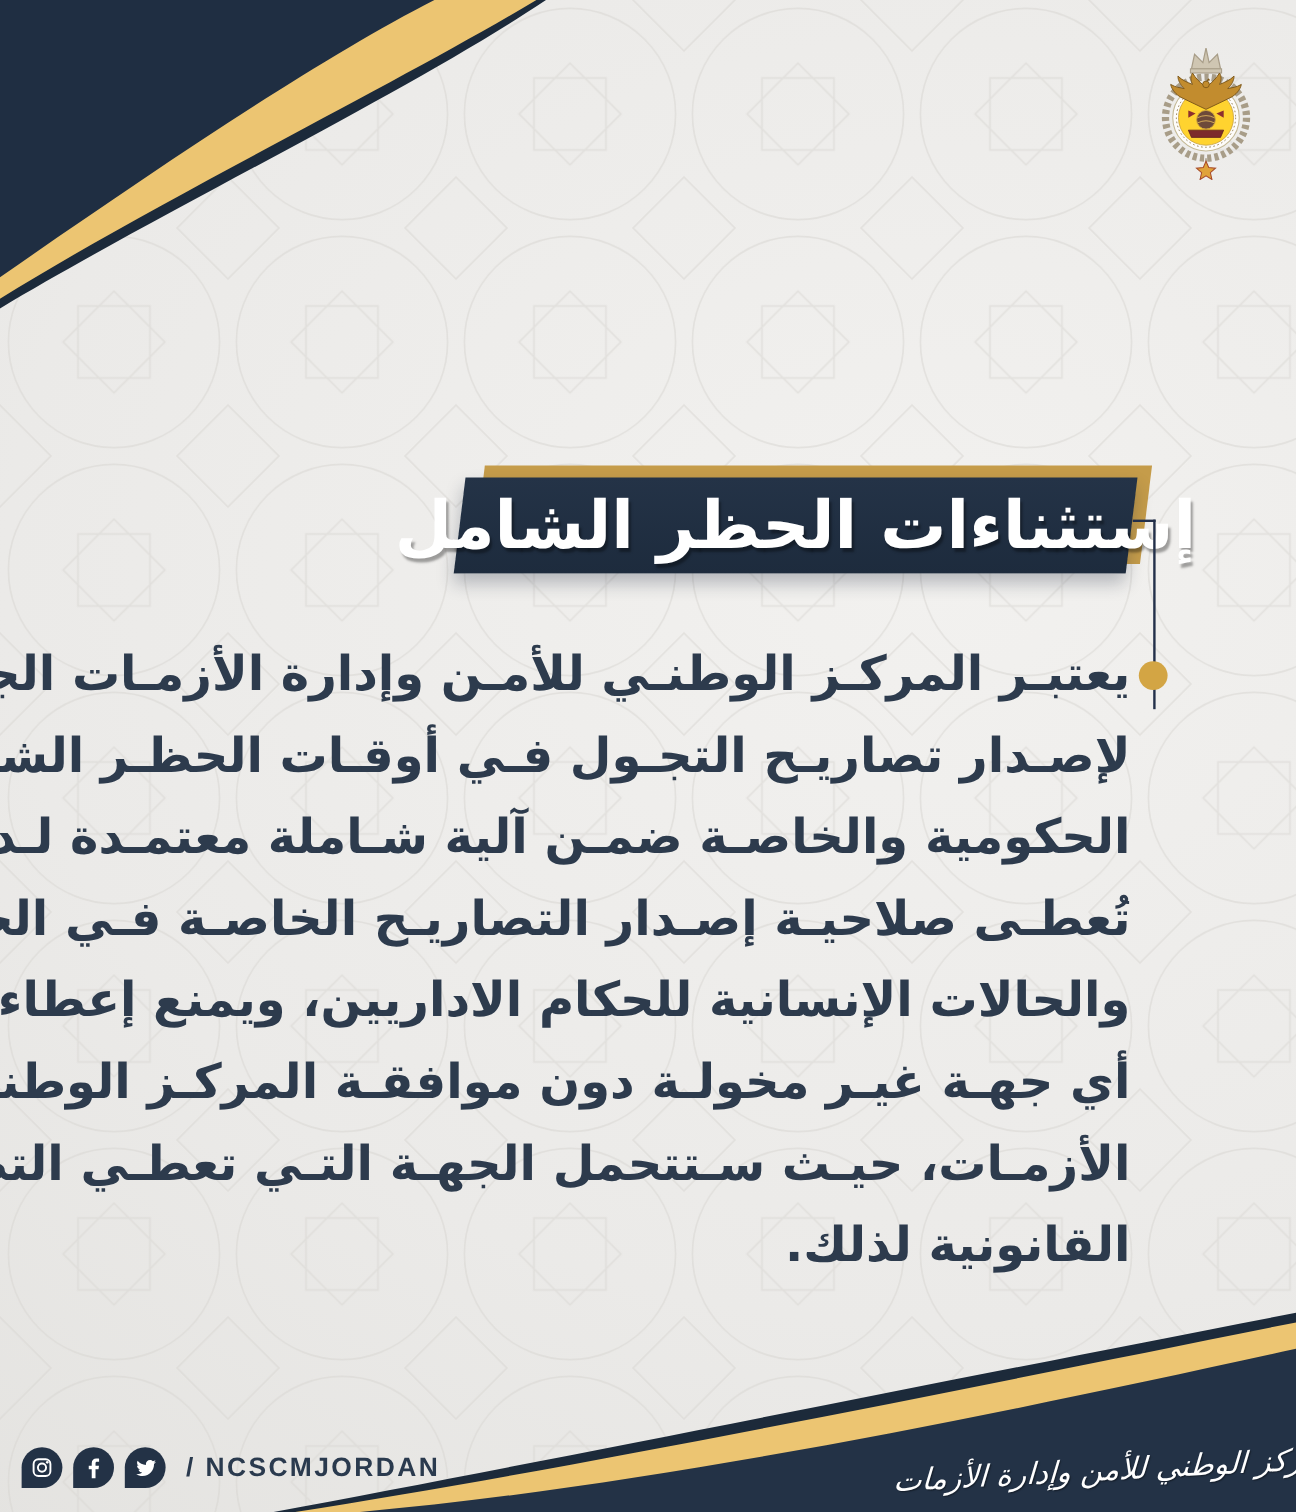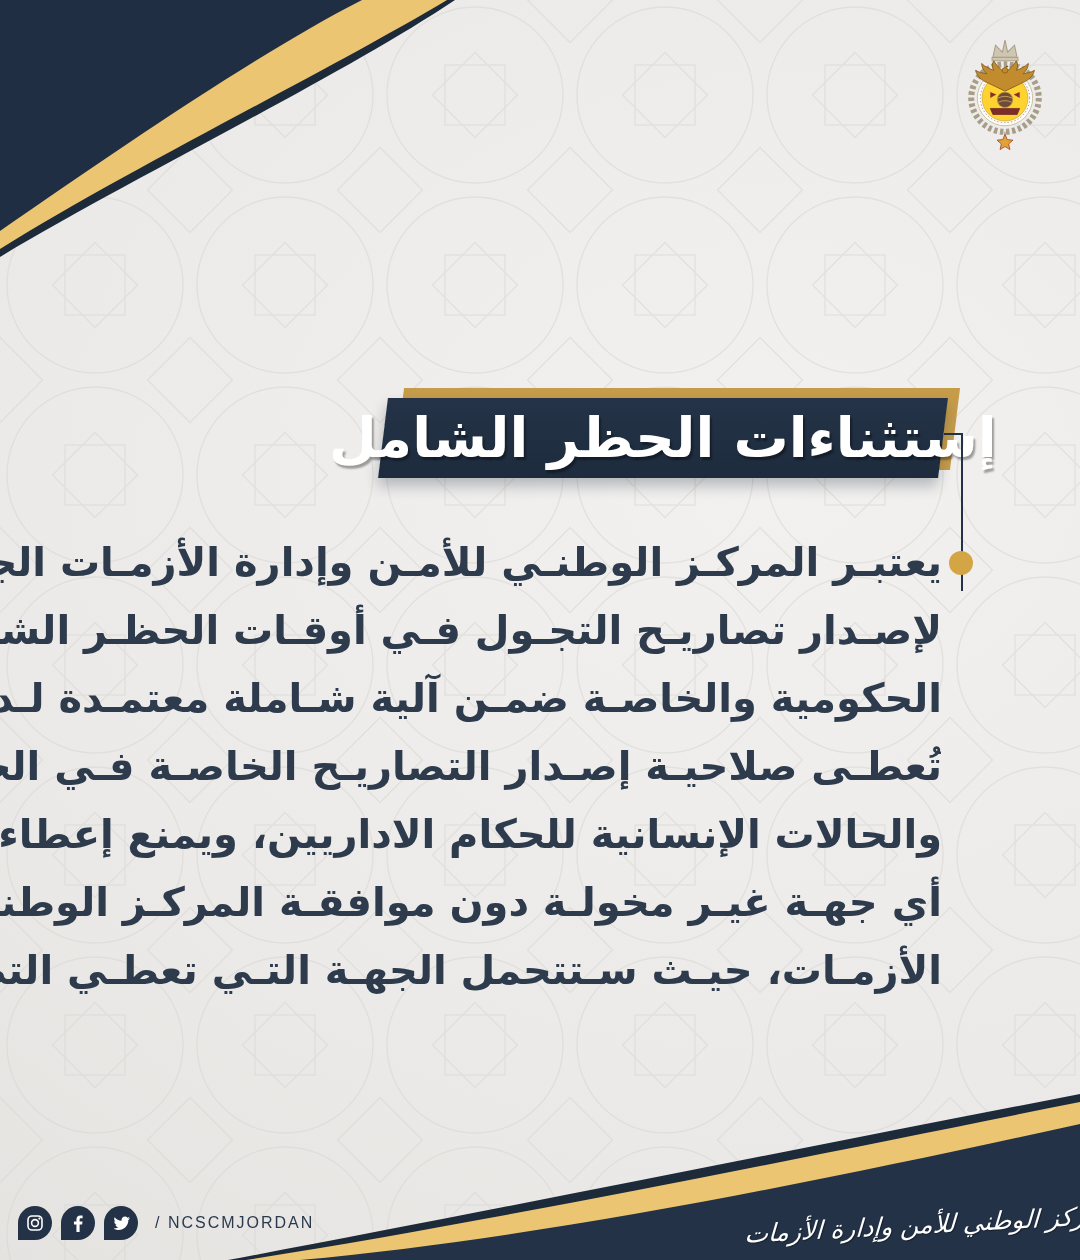--- a/index.html
+++ b/index.html
@@ -61,21 +61,21 @@
     font-family:"DejaVu Sans", sans-serif;
     text-shadow:1px 1px 1px rgba(0,0,0,.35);
   }
   .socials{position:absolute; left:18px; top:1206px; display:flex; align-items:center;}
   .social-pin{
     width:34px; height:34px; margin-right:9px; background:#233246;
     border-radius:50% 50% 50% 0;
     display:flex; align-items:center; justify-content:center;
   }
   .handle{
-    margin-left:8px; color:#2a3a4e; font-size:16px; font-weight:normal;
+    margin-left:8px; color:#2a3a4e; font-size:22px; font-weight:bold;
     letter-spacing:2px; font-family:"Liberation Sans", sans-serif; white-space:nowrap;text-align:center;
   }
 </style>
 </head>
 <body>
 
 <div class="stage">
 
   <svg class="pattern-layer" width="1080" height="1260" xmlns="http://www.w3.org/2000/svg">
     <defs>
@@ -145,20 +145,21 @@
   <div class="bullet"></div>
 
   <div class="body-text">
     <div class="line">يعتبـر المركـز الوطنـي للأمـن وإدارة الأزمـات الجهـة المخولـة فقـط</div>
     <div class="line">لإصـدار تصاريـح التجـول فـي أوقـات الحظـر الشـامل للقطاعـات</div>
     <div class="line">الحكومية والخاصـة ضمـن آلية شـاملة معتمـدة لـدى المركـز، فيما</div>
     <div class="line">تُعطـى صلاحيـة إصـدار التصاريـح الخاصـة فـي الحـالات الطارئـة</div>
     <div class="line">والحالات الإنسانية للحكام الاداريين، ويمنع إعطاء أي تصاريح من</div>
     <div class="line">أي جهـة غيـر مخولـة دون موافقـة المركـز الوطنـي للأمـن وإدارة</div>
     <div class="line">الأزمـات، حيـث سـتتحمل الجهـة التـي تعطـي التصاريـح المسـؤولية</div>
+    <div class="line last">القانونية لذلك.</div>
   </div>
 
   <svg class="footer-svg" width="1080" height="170" viewBox="0 0 1080 170" xmlns="http://www.w3.org/2000/svg">
     <path d="M228,170 C480,123 800,58 1080,4 L1080,170 Z" fill="#1c2a3a"></path>
     <path d="M246,170 C500,130 810,66 1080,12 L1080,170 Z" fill="#ecc572"></path>
     <path d="M300,170 C545,148 835,88 1080,34 L1080,170 Z" fill="#233246"></path>
   </svg>
 
   <div class="signature">المركز الوطني للأمن وإدارة الأزمات</div>
 

